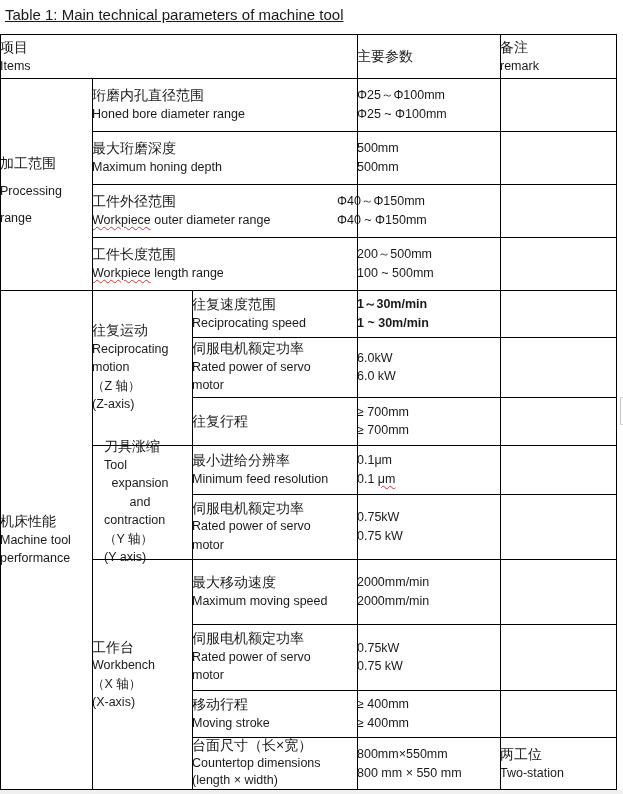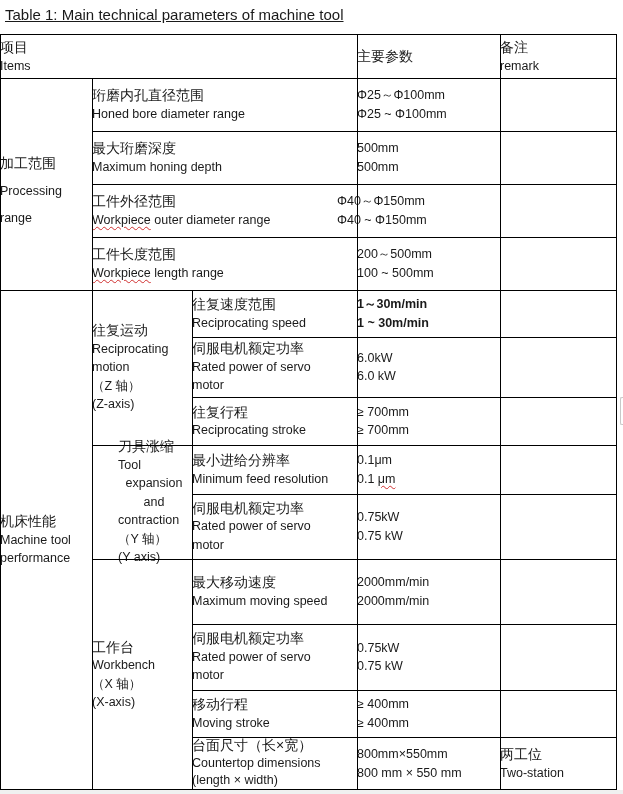--- a/index.html
+++ b/index.html
@@ -107,28 +107,27 @@
     <span>Rated power of servo</span>
     <span>motor</span>
   </div>
   <div class="cell" style="left:357px;top:337px;width:143px;height:60px;">
     <span>6.0kW</span>
     <span>6.0 kW</span>
   </div>
 
   <div class="cell" style="left:192px;top:397px;width:165px;height:48px;">
     <span class="zh">往复行程</span>
-    <span>Reciprocating stroke</span>
   </div>
   <div class="cell" style="left:357px;top:397px;width:143px;height:48px;">
     <span>≥ 700mm</span>
     <span>≥ 700mm</span>
   </div>
 
-  <div class="cell" style="left:90px;top:445px;width:100px;height:114px;padding-left:28px;">
+  <div class="cell" style="left:76px;top:445px;width:100px;height:114px;padding-left:28px;">
     <span class="zh">刀具涨缩</span>
     <span>Tool</span>
     <span>expansion and</span>
     <span>contraction</span>
     <span>（Y 轴）</span>
     <span>(Y axis)</span>
   </div>
 
   <div class="cell" style="left:192px;top:445px;width:165px;height:49px;">
     <span class="zh">最小进给分辨率</span>

